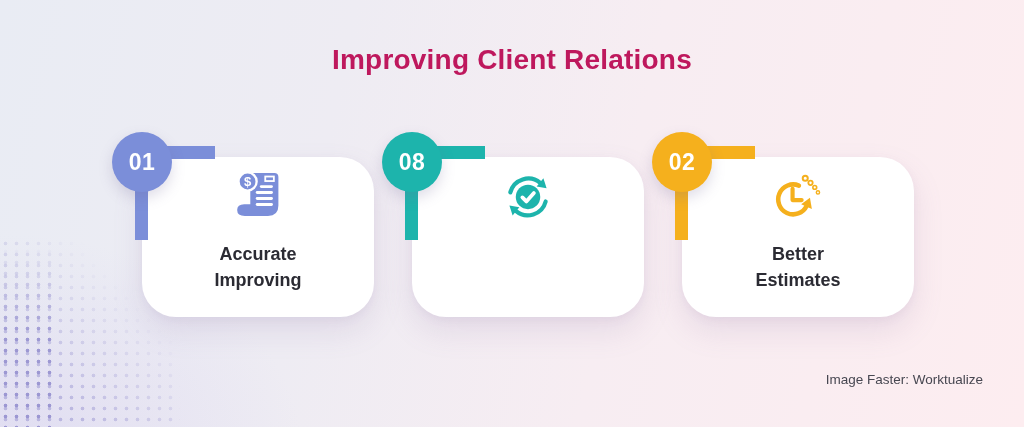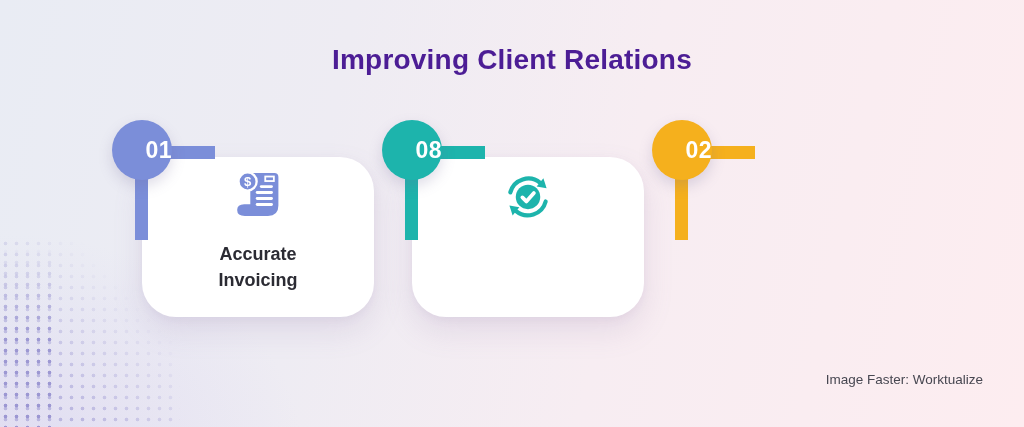--- a/index.html
+++ b/index.html
@@ -26,38 +26,38 @@
   .group{position:absolute;top:0;width:232px;height:427px;}
   .g1{left:142px;} .g2{left:412px;} .g3{left:682px;}
   .card{position:absolute;left:0;top:157px;width:232px;height:160px;background:#fff;
     border-radius:34px;z-index:1;
     box-shadow:0 14px 30px rgba(140,120,170,.16),0 3px 8px rgba(140,120,170,.08);
     display:flex;flex-direction:column;align-items:center;padding-top:8px;box-sizing:border-box;}
   .arm-h{position:absolute;left:-3px;top:146px;width:76px;height:13px;
     background:var(--accent);z-index:2;}
   .arm-v{position:absolute;left:-7px;top:162px;width:13px;height:78px;
     background:var(--accent);z-index:2;}
-  .badge{position:absolute;left:-30px;top:120px;width:60px;height:60px;border-radius:50%;
-    background:var(--accent);z-index:3;display:flex;align-items:center;justify-content:flex-end;
+  .badge{position:absolute;left:-30px;top:132px;width:60px;height:60px;border-radius:50%;
+    background:var(--accent);z-index:3;display:flex;align-items:center;justify-content:center;
     box-shadow:0 6px 14px rgba(110,100,150,.22);}
   .badge span{color:#fff;font-size:23px;font-weight:800;letter-spacing:.5px;}
   .icon-box{width:58px;height:58px;color:var(--accent);margin-top:2px;}
   .label{margin-top:16px;text-align:center;font-size:18px;font-weight:700;
     line-height:26px;white-space:pre-line;}
   .source{position:absolute;right:41px;top:372px;font-size:13.5px;font-weight:500;}
 </style>
 </head>
 <body style="--dotc: #7c76c4;">
 
 <div class="stage">
 
   <div class="dots dots-a"></div>
   <div class="dots dots-b"></div>
 
-  <div class="title" style="color: #4c1d95;">Improving Client Relations</div>
+  <div class="title" style="color: #be185d;">Improving Client Relations</div>
 
   <div class="group g1" style="--accent: #7b8ed9;">
     <div class="arm-h"></div>
     <div class="arm-v"></div>
     <div class="badge">
       <span>01</span>
     </div>
     <div class="card">
       <div class="icon-box">
         <svg viewBox="0 0 64 64" width="58" height="58" aria-hidden="true">
@@ -65,21 +65,21 @@
           <rect x="40" y="10.5" width="9.5" height="5" fill="none" stroke="#fff" stroke-width="2"></rect>
           <rect x="34" y="20" width="14.5" height="3.2" rx="1.6" fill="#fff"></rect>
           <rect x="29.5" y="26.6" width="19" height="3.2" rx="1.6" fill="#fff"></rect>
           <rect x="29.5" y="33.2" width="19" height="3.2" rx="1.6" fill="#fff"></rect>
           <rect x="29.5" y="39.8" width="19" height="3.2" rx="1.6" fill="#fff"></rect>
           <circle cx="20.5" cy="16" r="10" fill="currentColor" stroke="#fff" stroke-width="2.6"></circle>
           <text x="20.5" y="21.2" text-anchor="middle" font-size="14.5" font-weight="bold" fill="#fff">$</text>
         </svg>
       </div>
       <div class="label" style="color: rgb(43, 43, 51);">Accurate
-Invoicing</div>
+Improving</div>
     </div>
   </div>
 
   <div class="group g2" style="--accent: #1db4ac;">
     <div class="arm-h"></div>
     <div class="arm-v"></div>
     <div class="badge">
       <span>08</span>
     </div>
     <div class="card">
@@ -95,16 +95,31 @@
       </div>
     </div>
   </div>
 
   <div class="group g3" style="--accent: #f5b01d;">
     <div class="arm-h"></div>
     <div class="arm-v"></div>
     <div class="badge">
       <span>02</span>
     </div>
+    <div class="card">
+      <div class="icon-box">
+        <svg viewBox="0 0 64 64" width="58" height="58" aria-hidden="true">
+          <path d="M33 20.5 A16.5 16.5 0 1 0 41.5 43" fill="none" stroke="currentColor" stroke-width="5" stroke-linecap="round"></path>
+          <polygon points="45.2,33.8 47.3,46.3 35.5,41.2" fill="currentColor"></polygon>
+          <path d="M26 24 V36.5 H36" fill="none" stroke="currentColor" stroke-width="4.6" stroke-linecap="round" stroke-linejoin="round"></path>
+          <circle cx="40" cy="12.5" r="2.8" fill="none" stroke="currentColor" stroke-width="2.2"></circle>
+          <circle cx="45.8" cy="17.5" r="2.4" fill="none" stroke="currentColor" stroke-width="2"></circle>
+          <circle cx="50.5" cy="22.5" r="2.1" fill="none" stroke="currentColor" stroke-width="1.8"></circle>
+          <circle cx="54" cy="28" r="1.8" fill="none" stroke="currentColor" stroke-width="1.6"></circle>
+        </svg>
+      </div>
+      <div class="label" style="color: rgb(43, 43, 51);">Better
+Estimates</div>
+    </div>
   </div>
 
   <div class="source" style="color: rgb(71, 71, 81);">Image Faster: Worktualize</div>
 </div>
 
 </body></html>

